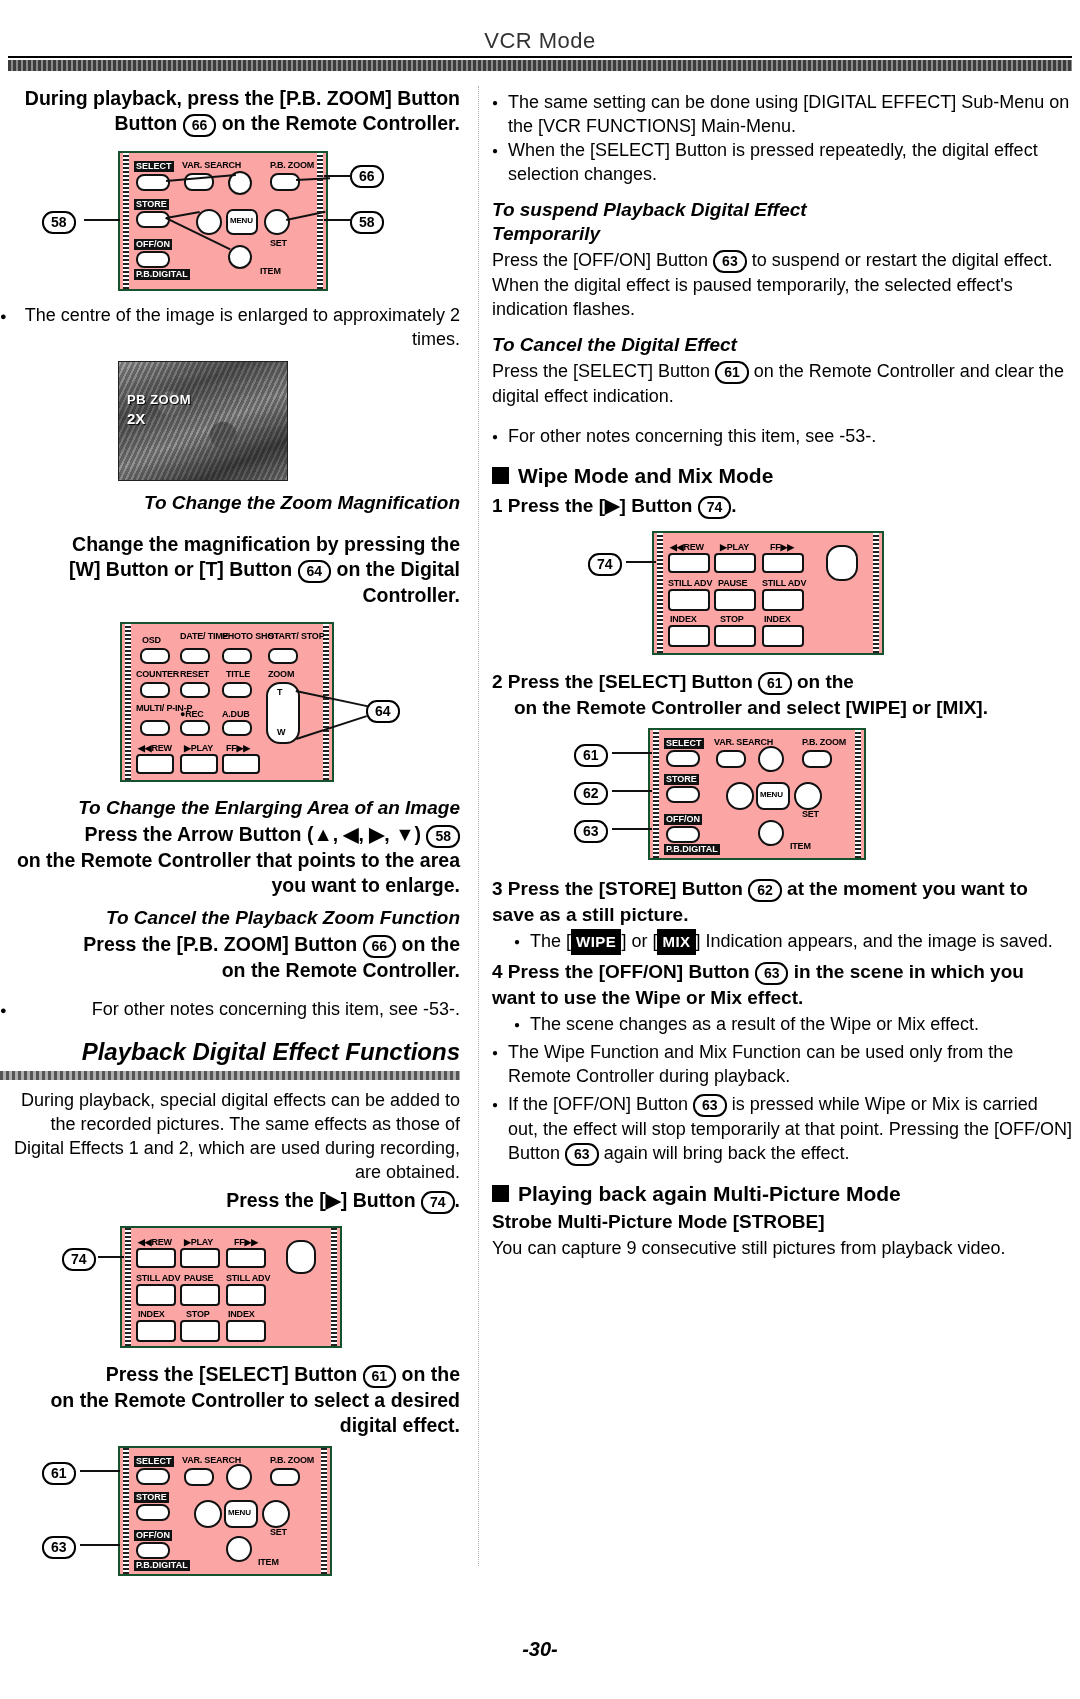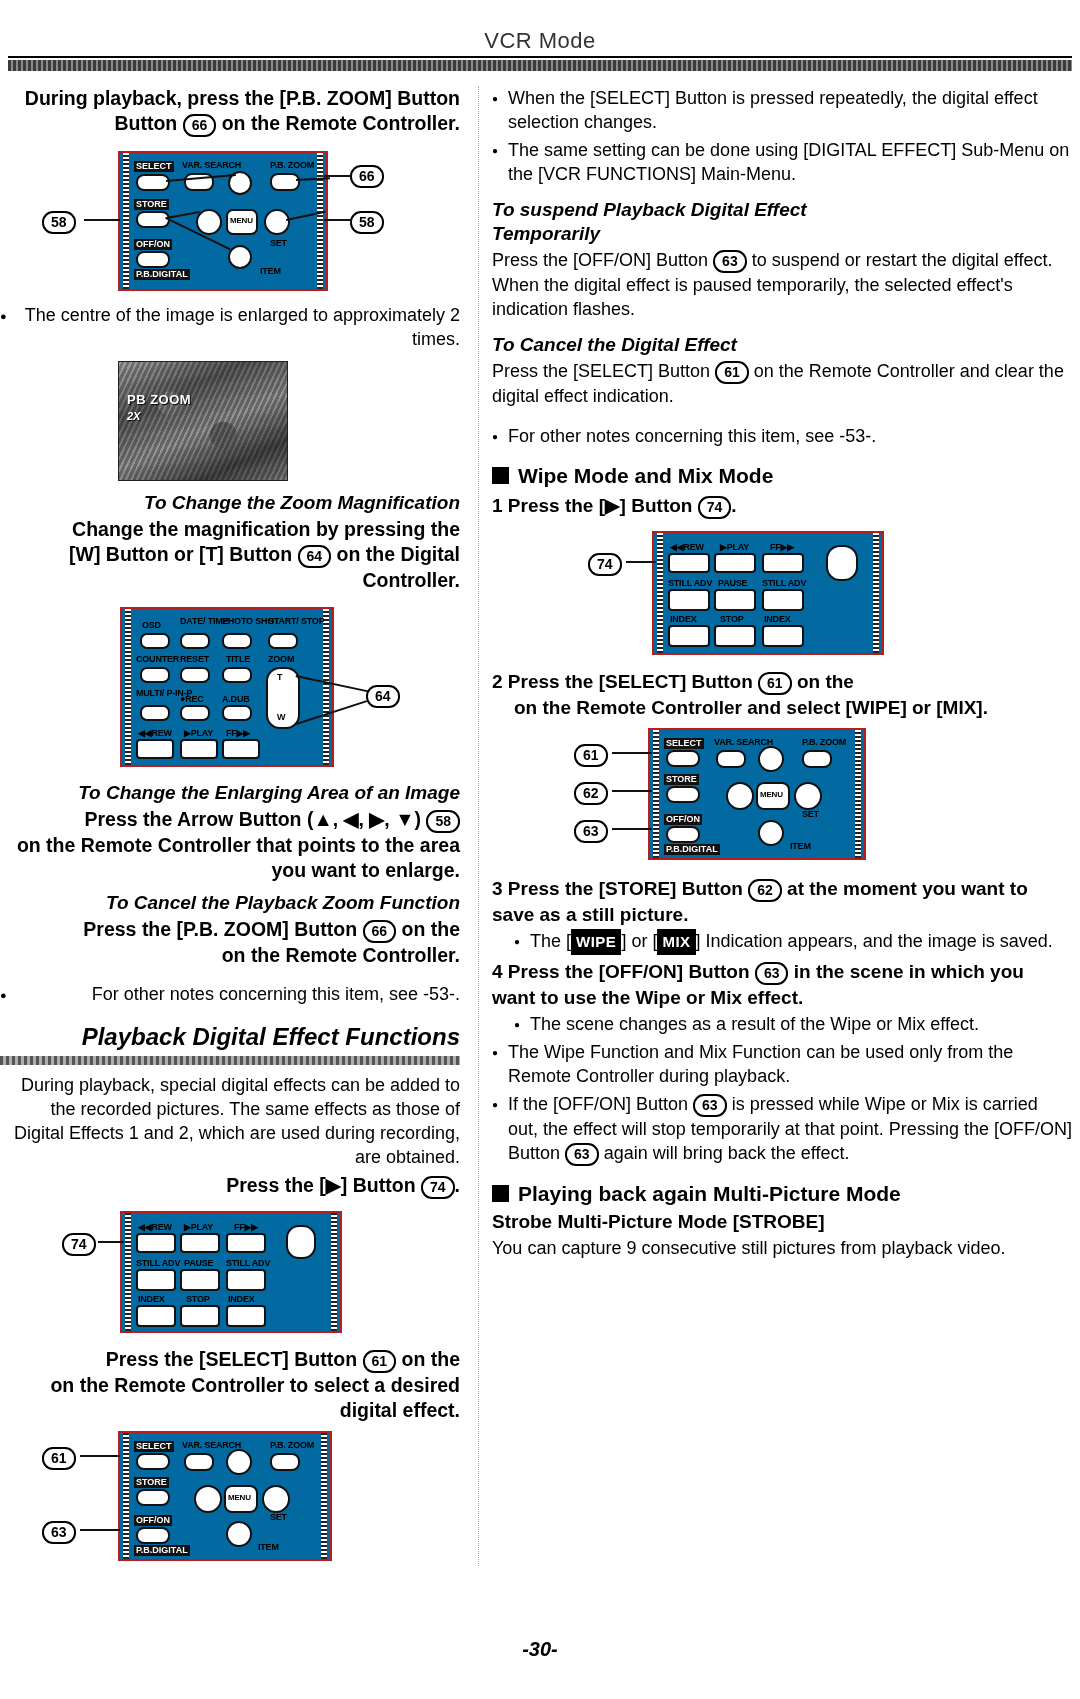--- a/index.html
+++ b/index.html
@@ -149,22 +149,22 @@
     letter-spacing: .5px;
   }
 
   
   .fig {
     position: relative;
     margin: 10px 0 10px 0;
   }
   .remote {
     position: relative;
-    border: 2px solid #b91c1c;
-    background: #0369a1;
+    border: 2px solid #14532d;
+    background: #fca5a5;
   }
   .remote .edgeL, .remote .edgeR {
     position: absolute;
     top: 0; bottom: 0;
     width: 6px;
     background: repeating-linear-gradient(0deg,#222 0 2px,#fff 2px 4px);
   }
   .remote .edgeL { left: 3px; }
   .remote .edgeR { right: 3px; }
   .btn {
@@ -220,23 +220,22 @@
     background-image: repeating-linear-gradient(115deg, rgba(255,255,255,.18) 0 2px, rgba(0,0,0,.18) 2px 5px);
     mix-blend-mode: overlay;
   }
   .pbzoom-img .t1 {
     position: absolute; left: 8px; top: 30px;
     color: #fff; font-size: 13px; font-weight: bold; letter-spacing: .5px;
     text-shadow: 1px 1px 1px #000;
   }
   .pbzoom-img .t2 {
     position: absolute; left: 8px; top: 48px;
-    color: #fff; font-size: 11px; font-weight: bold;
+    color: #fff; font-size: 15px; font-weight: bold;
     text-shadow: 1px 1px 1px #000;
-    font-style: italic;
   }
   .pagenum {
     position: absolute;
     bottom: 38px;
     left: 0; width: 1080px;
     text-align: center;
     font-size: 20px;
     font-style: italic;
     font-weight: bold;
   }
@@ -298,21 +297,21 @@
 
     <div class="bullet" style="margin-top:6px;">The centre of the image is enlarged to approximately 2 times.</div>
 
     <div class="pbzoom-img">
       <div class="noise"></div>
       <div class="t1">PB ZOOM</div>
       <div class="t2">2X</div>
     </div>
 
     <div class="ital-head" style="margin-top:6px;">To Change the Zoom Magnification</div>
-    <div class="bold-head" style="margin-top:2px;">
+    <div class="bold-head" style="margin-top:17px;">
       <span>Change the magnification by pressing the</span><br>
       <span>[W] Button or [T] Button</span>
       <span class="callout">64</span>
       <span>on the Digital</span><br>
       <span>Controller.</span>
     </div>
 
     <div class="fig" style="height:168px;">
       <div class="remote" style="position:absolute;left:120px;top:4px;width:210px;height:156px;">
         <div class="edgeL"></div>
@@ -443,22 +442,22 @@
       <span class="callout" style="position:absolute;left:42px;top:18px;">61</span>
       <span class="callout" style="position:absolute;left:42px;top:92px;">63</span>
       <div class="leader" style="position:absolute;left:80px;top:26px;width:40px;"></div>
       <div class="leader" style="position:absolute;left:80px;top:100px;width:40px;"></div>
     </div>
 
   </div>
 
   <div class="col col-right">
 
+    <div class="bullet bullet-small" style="margin-top:4px;">The same setting can be done using [DIGITAL EFFECT] Sub-Menu on the [VCR FUNCTIONS] Main-Menu.</div>
     <div class="bullet bullet-small">When the [SELECT] Button is pressed repeatedly, the digital effect selection changes.</div>
-    <div class="bullet bullet-small" style="margin-top:4px;">The same setting can be done using [DIGITAL EFFECT] Sub-Menu on the [VCR FUNCTIONS] Main-Menu.</div>
 
     <div class="ital-head" style="margin-top:12px;">
       <span>To suspend Playback Digital Effect</span><br>
       <span>Temporarily</span>
     </div>
     <div class="body-txt" style="margin-top:2px;">
       <span>Press the [OFF/ON] Button</span>
       <span class="callout">63</span>
       <span>to suspend or restart the digital effect. When the digital effect is paused temporarily, the selected effect's indication flashes.</span>
     </div>

